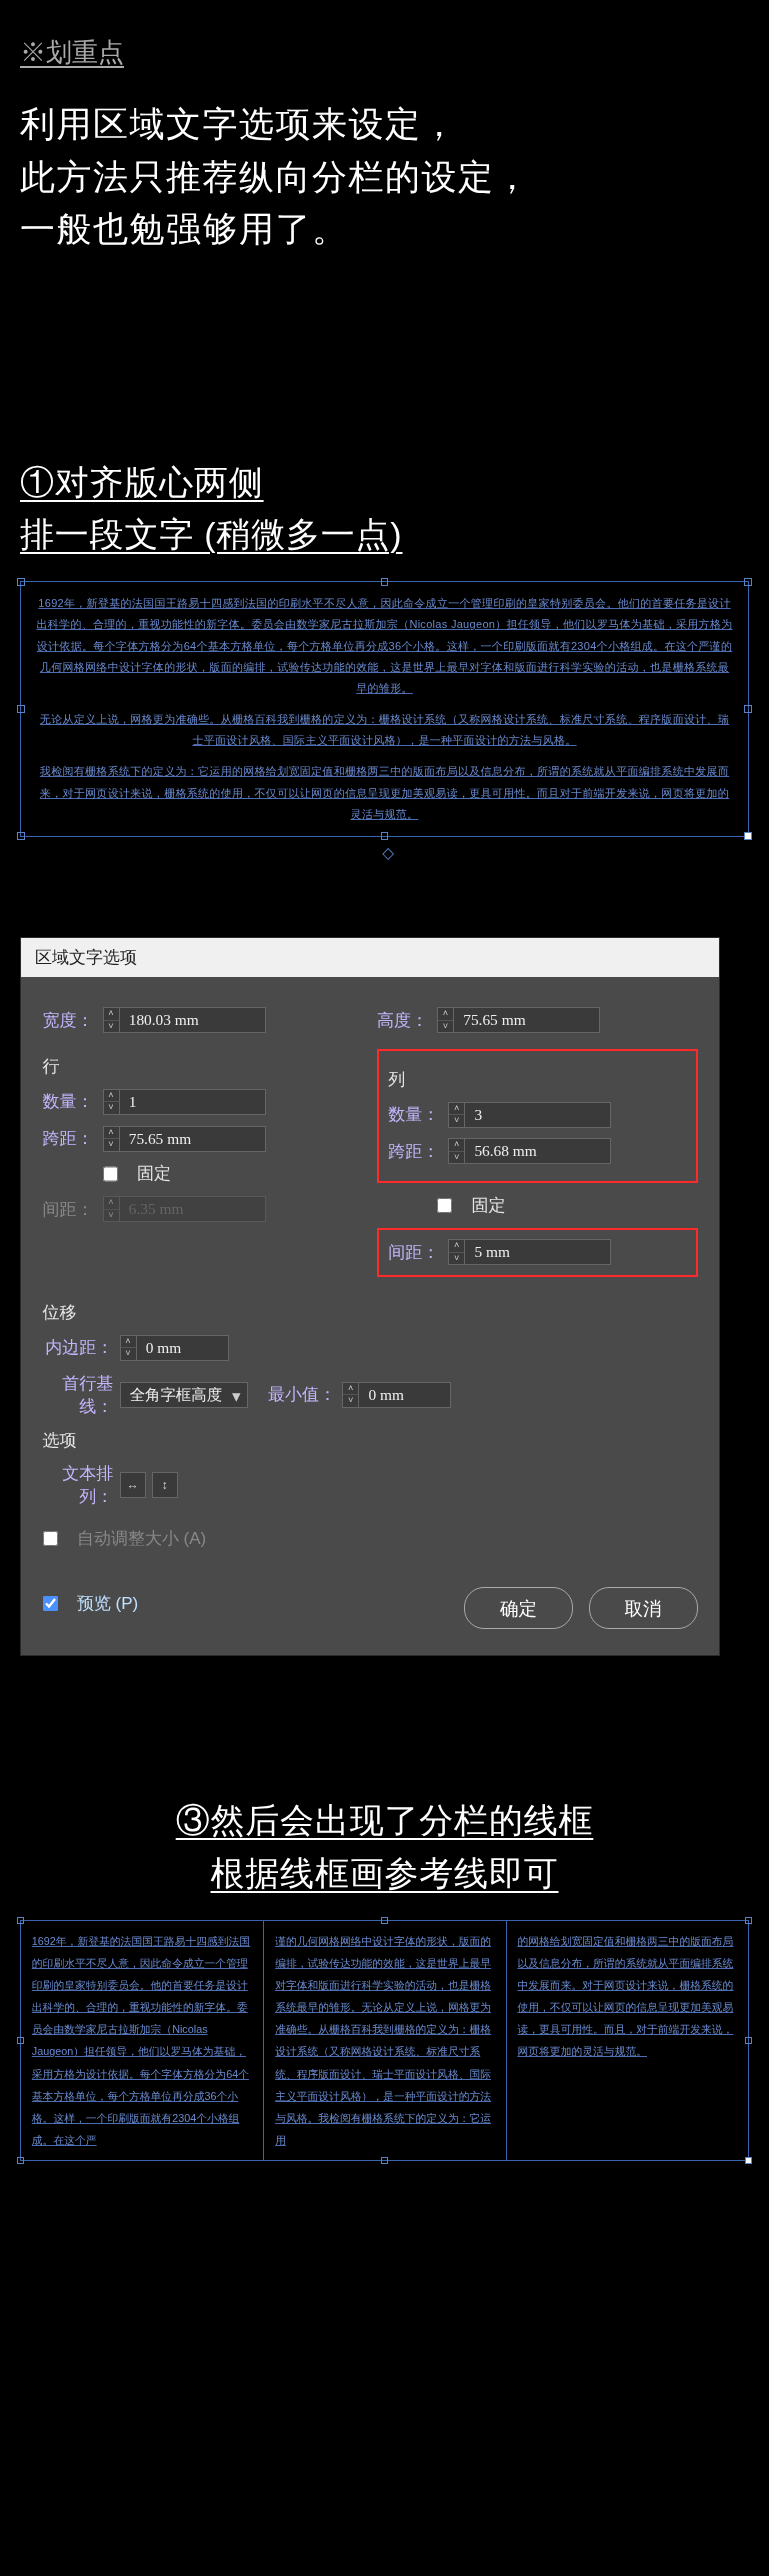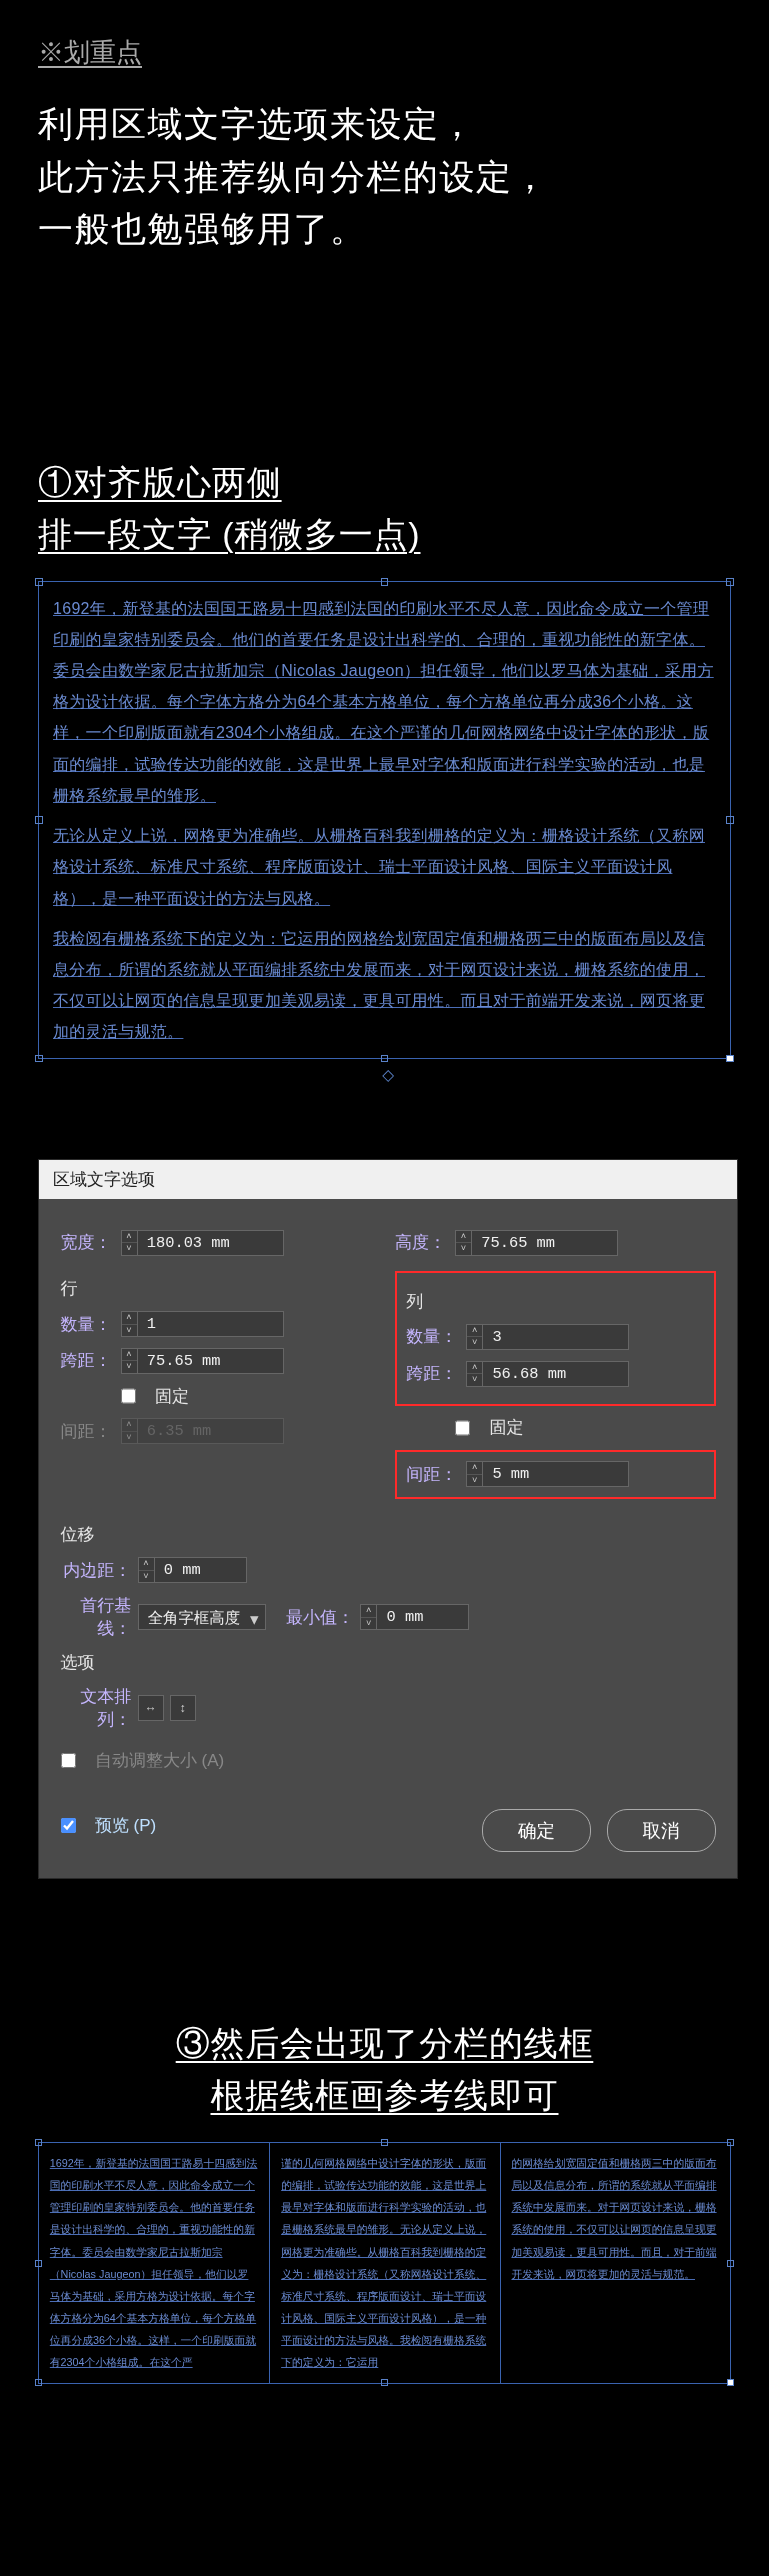--- a/index.html
+++ b/index.html
@@ -2,21 +2,21 @@
 <html style="font-size:12.3px"><head>
 <meta charset="utf-8">
 <style>
   * { margin:0; padding:0; box-sizing:border-box; }
   body {
     background:#000;
     width:769px;
     font-family:"Microsoft YaHei","PingFang SC",sans-serif;
     color:#fff;
   }
-  .wrap { padding:35px 38px 31px; }
+  .wrap { padding:35px 20px 31px; }
   .key-point {
     color:#aaa;
     font-size:26px;
     text-decoration:underline;
     text-underline-offset:4.6px;
     margin-bottom:28px;
   }
   .intro {
     font-size:35px;
     line-height:1.5;
@@ -35,26 +35,27 @@
   .step2 .step-heading { margin-bottom:23px; }
 
   
   .frame1 {
     position:relative;
     border:0.8px solid #3a63b0;
     padding:10.8px 14px;
     margin-bottom:100px;
   }
   .frame1 .para {
-    font-size:16px;
+    font-size:11px;
     line-height:1.95;
     color:#6a8ad0;
     text-decoration:underline;
     text-decoration-color:#4a6db6;
     letter-spacing:0.3px;
+    text-align:center;
   }
   .frame1 .para + .para { margin-top:9.2px; }
   .frame1 .handle {
     position:absolute;
     width:7.7px; height:7.7px;
     border:0.8px solid #5a82c8;
     background:transparent;
   }
   .frame1 .h-tl{top:-3.8px;left:-3.8px;} .frame1 .h-tm{top:-3.8px;left:calc(50% - 3.8px);} .frame1 .h-tr{top:-3.8px;right:-3.8px;}
   .frame1 .h-ml{top:calc(50% - 3.8px);left:-3.8px;} .frame1 .h-mr{top:calc(50% - 3.8px);right:-3.8px;}
@@ -107,21 +108,21 @@
   .spin span:first-child{border-bottom:0.8px solid #555;}
   .num {
     background:#3a3a3a;
     border:0.8px solid #666;
     border-left:none;
     color:#f0f0f0;
     height:26px;
     padding:0 9.2px;
     width:146px;
     font-size:15.4px;
-    font-family:Liberation Mono, monospace;
+    font-family:Liberation Serif, serif;
   }
   .num.disabled { color:#7a7a7a; }
   .redbox {
     border:2.3px solid #ff2a2a;
     padding:6.2px 9.2px;
     margin:4.6px 0 7.7px;
   }
   .cb {
     display:flex;
     align-items:center;

